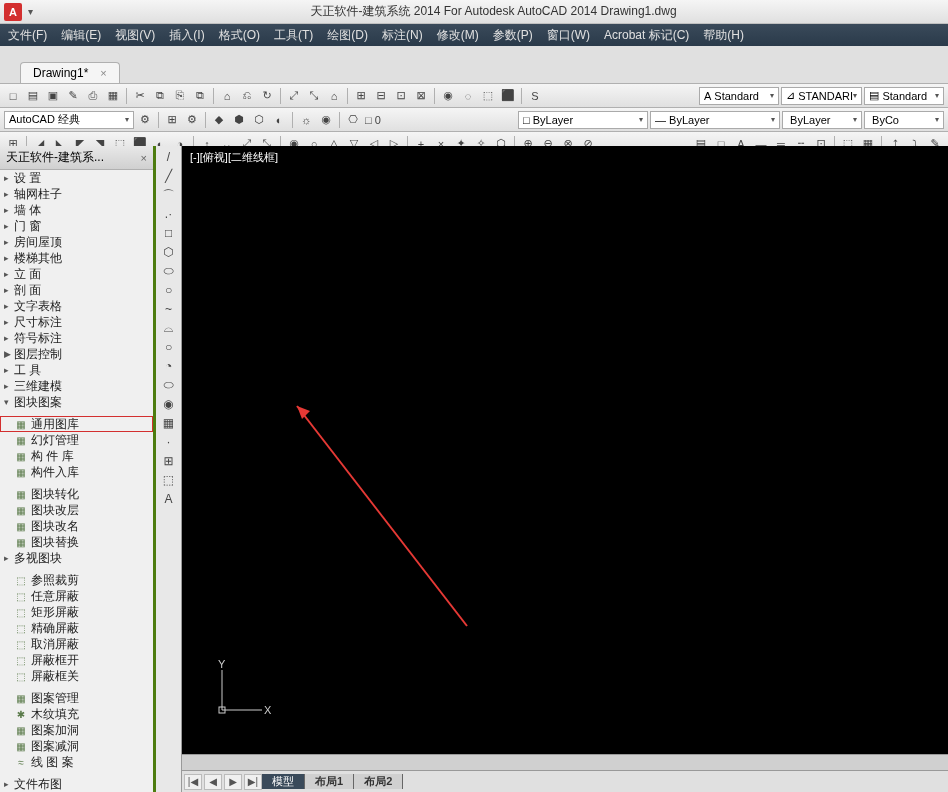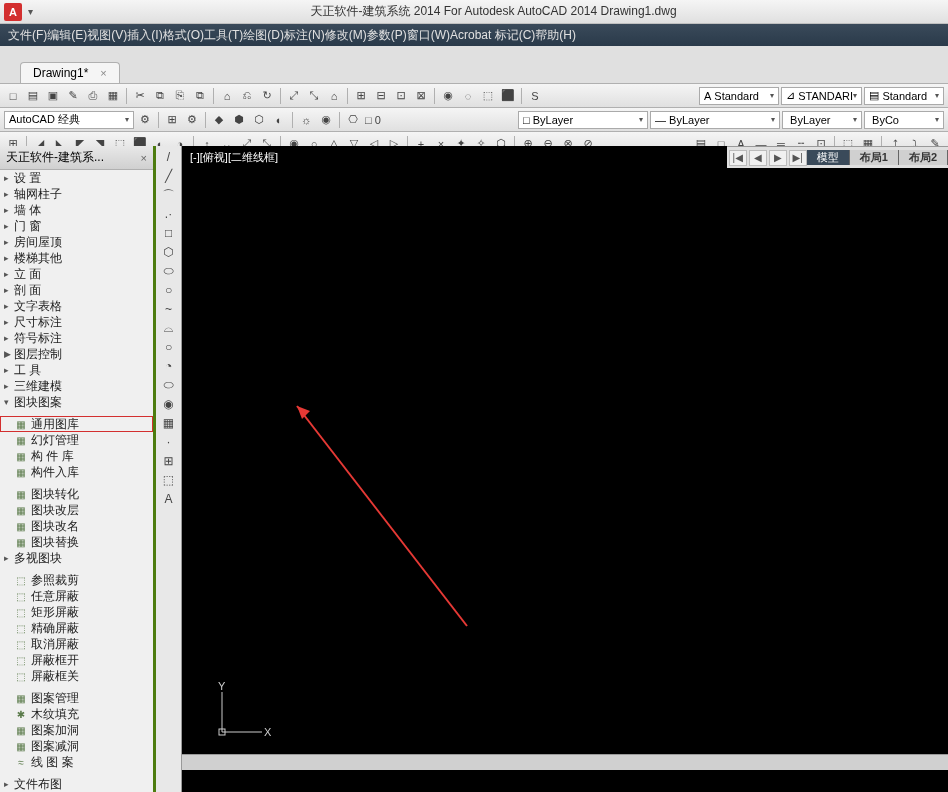--- a/index.html
+++ b/index.html
@@ -3,21 +3,21 @@
 <meta charset="utf-8">
 <style>
 * { margin: 0; padding: 0; box-sizing: border-box; font-family: "Microsoft YaHei", "SimSun", sans-serif; }
 body { width: 948px; height: 792px; background: #e8e8e8; overflow: hidden; position: relative; }
 
 .title-bar { height: 24px; background: linear-gradient(#f5f5f5, #e0e0e0); display: flex; align-items: center; padding: 0 4px; border-bottom: 1px solid #c0c0c0; }
 .title-bar .logo { width: 18px; height: 18px; background: #d32f2f; border-radius: 2px; color: #fff; font-size: 11px; font-weight: bold; display: flex; align-items: center; justify-content: center; margin-right: 6px; }
 .title-bar .arrow { font-size: 10px; margin-right: 10px; color: #555; }
 .title-bar .title-text { flex: 1; text-align: center; font-size: 12px; color: #333; }
 
-.menu-bar { height: 22px; background: linear-gradient(#3a4a5a, #2a3a4a); display: flex; align-items: center; padding: 0 8px; }
+.menu-bar { height: 22px; background: linear-gradient(#3a4a5a, #2a3a4a); display: flex; align-items: center; padding: 0 8px; gap: 14px; }
 .menu-bar span { color: #e0e0e0; font-size: 12px; cursor: pointer; }
 
 .tab-row { height: 38px; background: #e0e0e0; display: flex; align-items: flex-end; padding-left: 20px; border-bottom: 1px solid #b0b0b0; }
 .doc-tab { background: #f5f5f5; border: 1px solid #b0b0b0; border-bottom: none; border-radius: 4px 4px 0 0; padding: 3px 12px; font-size: 12px; display: flex; align-items: center; gap: 12px; }
 .doc-tab .close { color: #888; font-size: 11px; cursor: pointer; }
 
 .toolbar-row { height: 24px; background: linear-gradient(#f5f5f5, #e0e0e0); border-bottom: 1px solid #b0b0b0; display: flex; align-items: center; padding: 0 4px; gap: 2px; overflow: hidden; }
 .toolbar-row .tb-btn { width: 18px; height: 18px; display: inline-flex; align-items: center; justify-content: center; font-size: 11px; color: #444; cursor: pointer; border: 1px solid transparent; }
 .toolbar-row .sep { width: 1px; height: 16px; background: #b0b0b0; margin: 0 2px; }
 .toolbar-row .combo { height: 18px; background: #fff; border: 1px solid #aaa; font-size: 11px; padding: 0 4px; display: flex; align-items: center; min-width: 80px; }
@@ -31,21 +31,21 @@
 .side-title .x { margin-left: auto; font-size: 11px; color: #666; cursor:pointer; }
 .tree-item { display: flex; align-items: center; padding: 1px 4px; font-size: 12px; color: #222; cursor: pointer; height: 16px; }
 .tree-item .caret { width: 10px; font-size: 9px; color: #555; }
 .tree-item .ico { width: 14px; height: 12px; margin-right: 3px; display:inline-flex; align-items:center; justify-content:center; font-size:10px; color:#5a7a4a; }
 .tree-item.highlighted { outline: 1px solid #d32f2f; outline-offset: -1px; }
 .tree-spacer { height: 6px; }
 
 .draw-toolbar { width: 26px; background: #e8e8e8; border-right: 1px solid #999; display: flex; flex-direction: column; align-items: center; padding-top: 2px; gap: 1px; }
 .draw-toolbar .dt-btn { width: 20px; height: 18px; display: flex; align-items: center; justify-content: center; font-size: 12px; color: #444; cursor: pointer; border: 1px solid transparent; }
 
-.canvas-wrap { flex: 1; display: flex; flex-direction: row; background: #000; position: relative; }
+.canvas-wrap { flex: 1; display: flex; flex-direction: column; background: #000; position: relative; }
 .canvas-area { flex: 1; background: #000; position: relative; }
 .canvas-label { position: absolute; top: 4px; left: 8px; color: #fff; font-size: 11px; }
 .ucs-icon { position: absolute; left: 30px; bottom: 50px; }
 .ucs-icon svg { display: block; }
 
 .arrow-annotation { position: absolute; pointer-events: none; }
 
 .layout-tabs { height: 22px; background: #e0e0e0; display: flex; align-items: center; border-top: 1px solid #999; }
 .layout-tabs .nav-btn { width: 18px; height: 16px; display:inline-flex; align-items:center; justify-content:center; font-size:10px; color:#555; cursor:pointer; border:1px solid #bbb; margin-left:2px; background:#f0f0f0; }
 .layout-tabs .lt-tab { padding: 0 10px; font-size: 11px; background: #3a4a5a; color: #fff; border-right:1px solid #666; cursor:pointer; }

